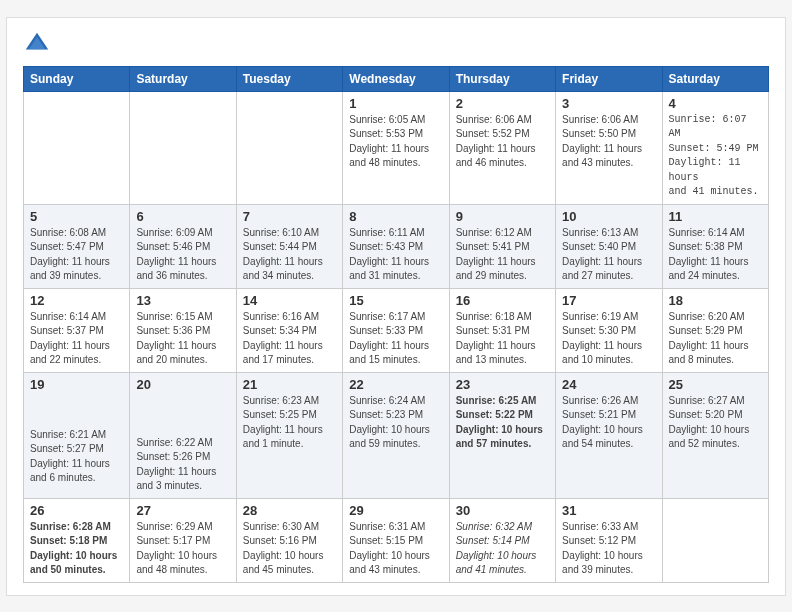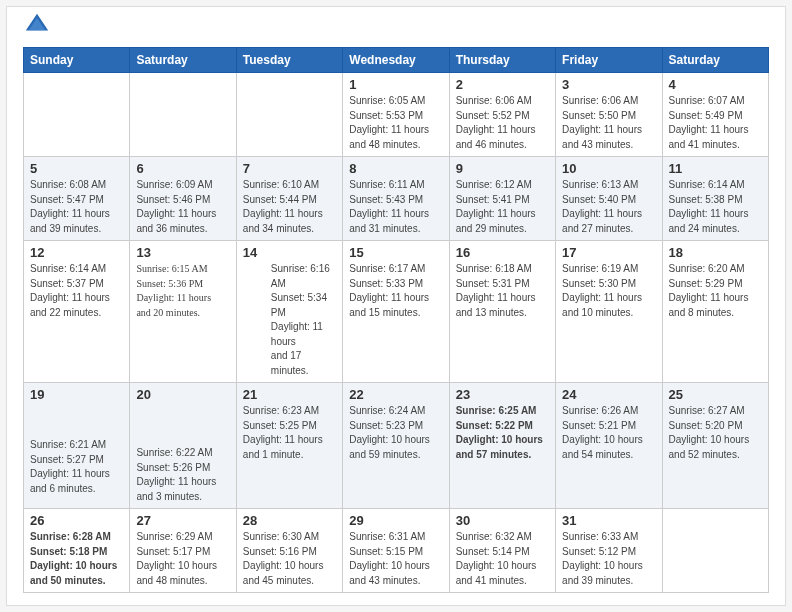--- a/index.html
+++ b/index.html
@@ -9,21 +9,21 @@
       display: flex;
       justify-content: center;
       align-items: center;
       width: 792px;
       height: 612px;
       overflow: hidden;
     }
     .calendar-wrapper {
       background: #fff;
       width: 780px;
-      padding: 4px 16px 12px 16px;
+      padding: 12px 16px 12px 16px;
       border: 1px solid #ddd;
     }
     .header-section {
       display: flex;
       justify-content: space-between;
       align-items: flex-start;
       margin-bottom: 8px;
     }
     .logo {
       display: flex;
@@ -152,21 +152,21 @@
           </td>
           <td>
             <span class="day-number">3</span>
             <div class="day-info" style="white-space: pre-line;">Sunrise: 6:06 AM
 Sunset: 5:50 PM
 Daylight: 11 hours
 and 43 minutes.</div>
           </td>
           <td>
             <span class="day-number">4</span>
-            <div class="day-info" style="white-space: pre-line;">Sunrise: 6:07 AM
+            <div class="day-info" style="white-space: pre-line; font-family: Liberation Mono, monospace;">Sunrise: 6:07 AM
 Sunset: 5:49 PM
 Daylight: 11 hours
 and 41 minutes.</div>
           </td>
         </tr>
         <tr>
           <td>
             <span class="day-number">5</span>
             <div class="day-info" style="white-space: pre-line;">Sunrise: 6:08 AM
 Sunset: 5:47 PM
@@ -219,28 +219,28 @@
         <tr>
           <td>
             <span class="day-number">12</span>
             <div class="day-info" style="white-space: pre-line;">Sunrise: 6:14 AM
 Sunset: 5:37 PM
 Daylight: 11 hours
 and 22 minutes.</div>
           </td>
           <td>
             <span class="day-number">13</span>
-            <div class="day-info" style="white-space: pre-line; font-family: Liberation Serif, serif;">Sunrise: 6:15 AM
+            <div class="day-info" style="white-space: pre-line;">Sunrise: 6:15 AM
 Sunset: 5:36 PM
 Daylight: 11 hours
 and 20 minutes.</div>
           </td>
           <td>
             <span class="day-number">14</span>
-            <div class="day-info" style="white-space: pre-line; margin-left: 28px;">Sunrise: 6:16 AM
+            <div class="day-info" style="white-space: pre-line;">Sunrise: 6:16 AM
 Sunset: 5:34 PM
 Daylight: 11 hours
 and 17 minutes.</div>
           </td>
           <td>
             <span class="day-number">15</span>
             <div class="day-info" style="white-space: pre-line;">Sunrise: 6:17 AM
 Sunset: 5:33 PM
 Daylight: 11 hours
 and 15 minutes.</div>
@@ -342,21 +342,21 @@
           </td>
           <td>
             <span class="day-number">29</span>
             <div class="day-info" style="white-space: pre-line;">Sunrise: 6:31 AM
 Sunset: 5:15 PM
 Daylight: 10 hours
 and 43 minutes.</div>
           </td>
           <td>
             <span class="day-number">30</span>
-            <div class="day-info" style="white-space: pre-line;">Sunrise: 6:32 AM
+            <div class="day-info" style="white-space: pre-line; font-style: italic;">Sunrise: 6:32 AM
 Sunset: 5:14 PM
 Daylight: 10 hours
 and 41 minutes.</div>
           </td>
           <td>
             <span class="day-number">31</span>
             <div class="day-info" style="white-space: pre-line;">Sunrise: 6:33 AM
 Sunset: 5:12 PM
 Daylight: 10 hours
 and 39 minutes.</div>

